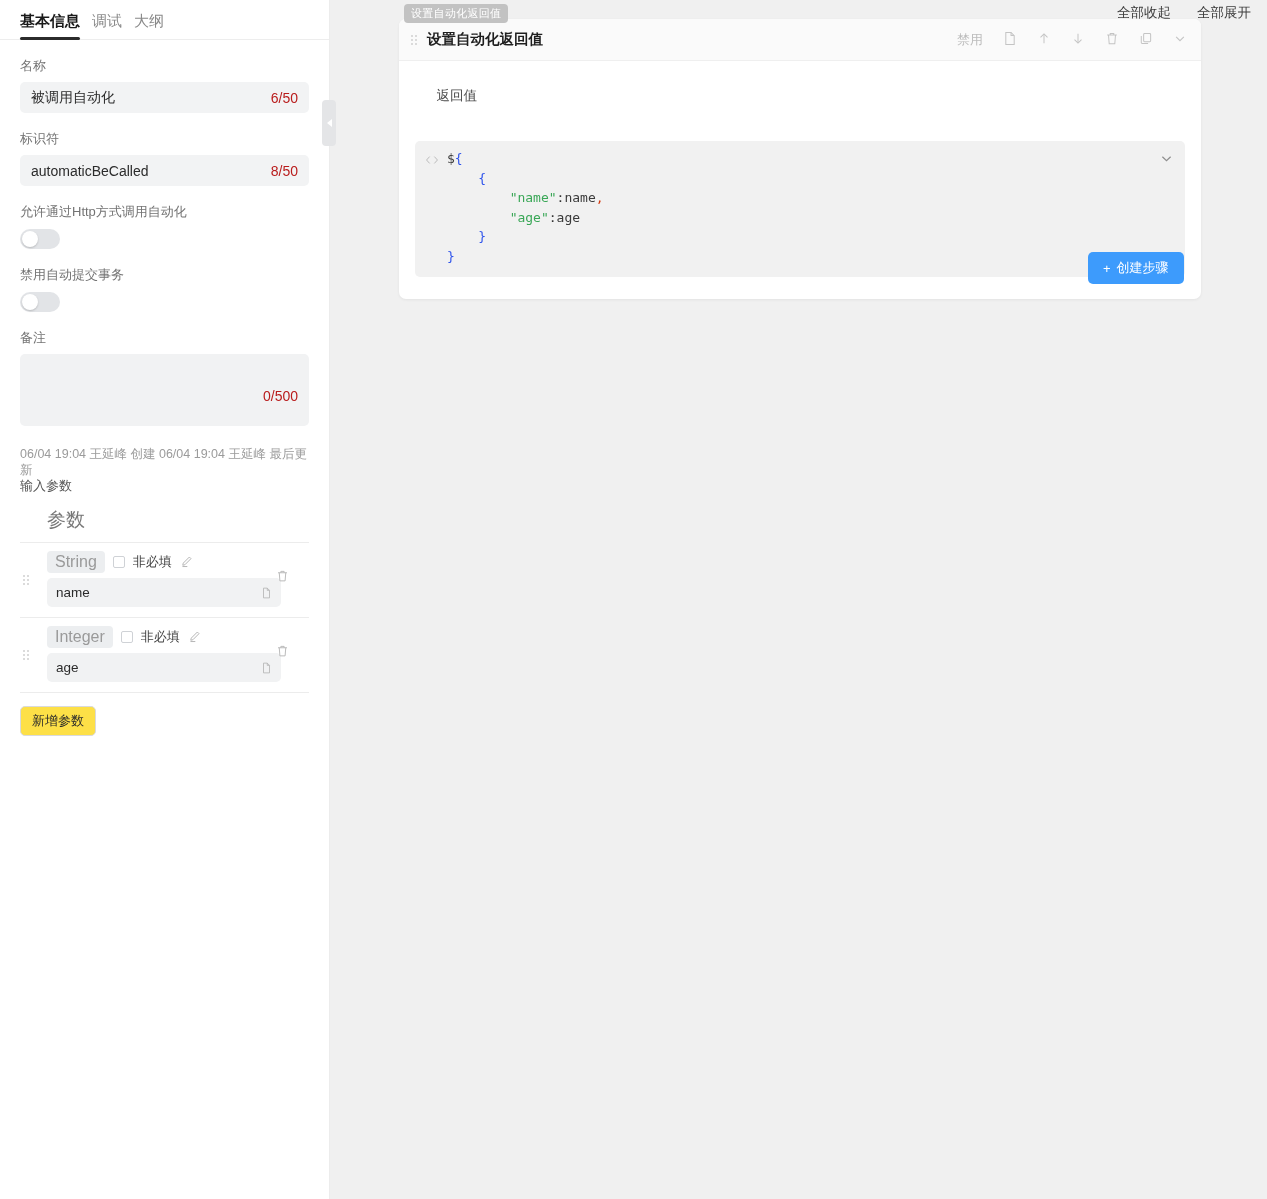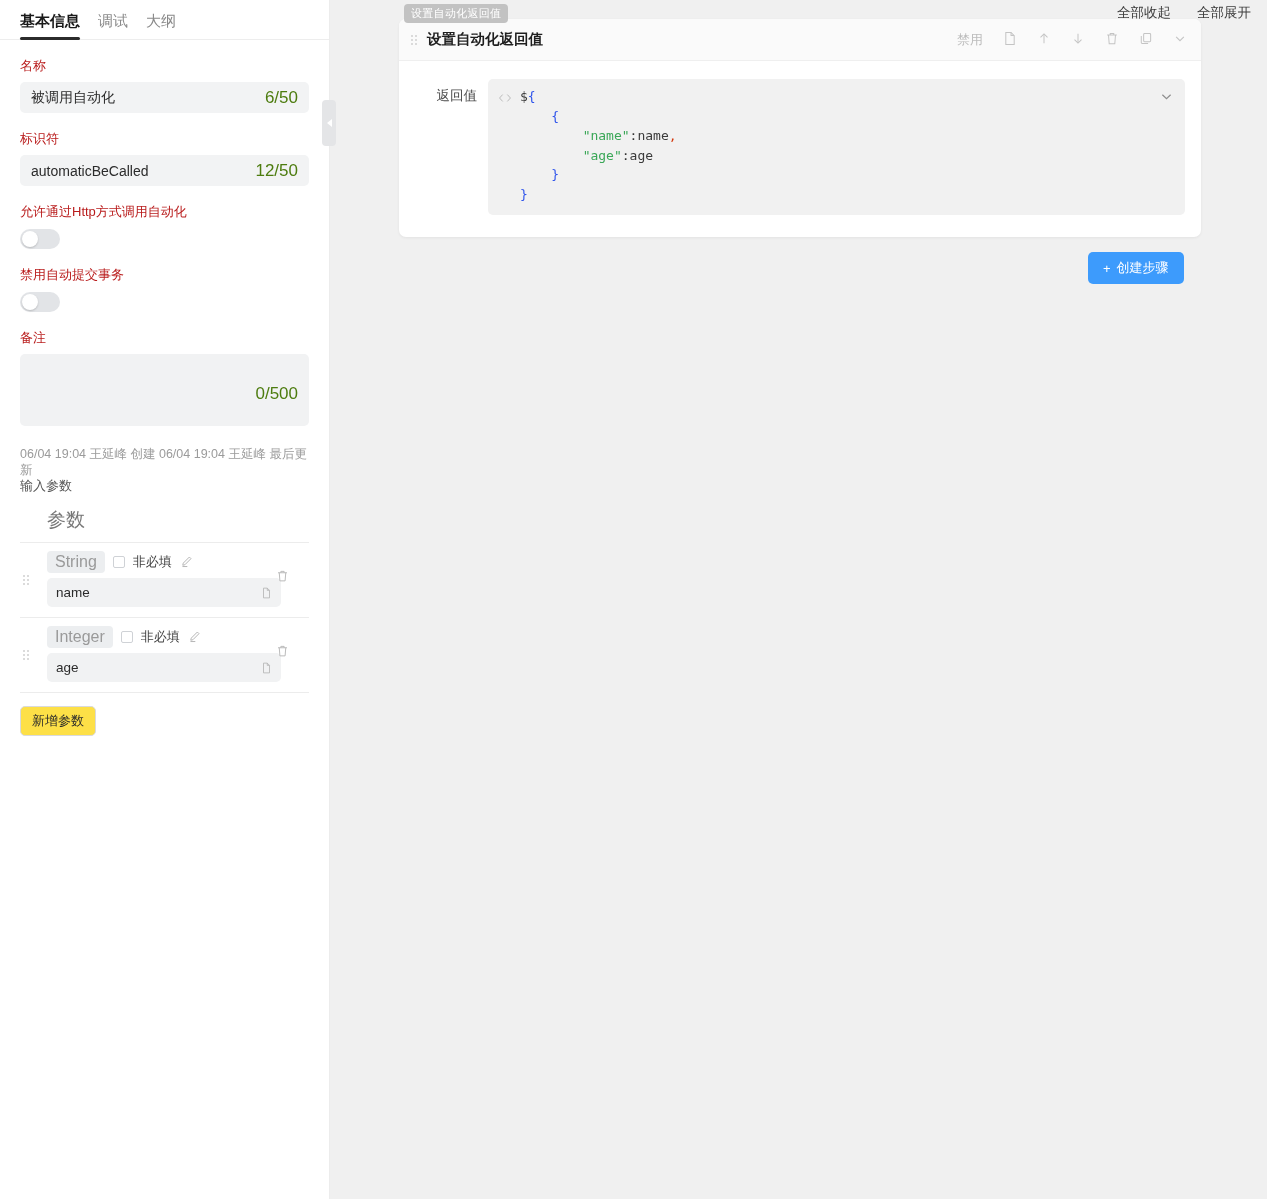--- a/index.html
+++ b/index.html
@@ -17,41 +17,41 @@
     background: #ffffff;
     position: relative;
     flex: 0 0 330px;
     border-right: 1px solid #ececec;
   }
   .tabs {
     display: flex; align-items: flex-end;
     padding: 0 20px;
     height: 40px;
     border-bottom: 1px solid #ededed;
-    gap: 18px;
+    gap: 12px;
   }
   .tab {
     font-size: 15px; color: #8a8a8a; padding-bottom: 8px;
     position: relative; cursor: pointer; white-space: nowrap;
   }
   .tab.active { color: #1a1a1a; font-weight: bold; }
   .tab.active::after {
     content: ""; position: absolute; left: 0; right: 0; bottom: -1px;
     height: 3px; background: #2b2b2b; border-radius: 2px;
   }
 
   .field { padding: 0 20px; margin-top: 17px; }
-  .field-label { font-size: 13px; color: #b91c1c; margin-bottom: 7px; }
+  .field-label { font-size: 13px; color: #737373; margin-bottom: 7px; }
   .input-box {
     background: #f2f3f4; border-radius: 5px; height: 31px;
     display: flex; align-items: center; padding: 0 11px;
     font-size: 14px; color: #2b2b2b; gap: 25px;
   }
   .input-box .val { flex: 1; }
-  .counter { font-size: 17px; color: #4d7c0f; }
+  .counter { font-size: 14px; color: #b91c1c; }
 
   .toggle {
     width: 40px; height: 20px; border-radius: 11px;
     background: #e2e4e7; position: relative; cursor: pointer;
     margin-top: 8px;
   }
   .toggle::after {
     content: ""; position: absolute; left: 2px; top: 2px;
     width: 16px; height: 16px; border-radius: 50%;
     background: #ffffff; box-shadow: 0 1px 2px rgba(0,0,0,.18);
@@ -162,21 +162,21 @@
     height: 42px; background: #fafafa;
     border-bottom: 1px solid #efefef;
     display: flex; align-items: center; padding: 0 14px 0 12px;
   }
   .step-header .drag-dots { position: static; transform: none; margin-right: 10px; }
   .step-title { font-size: 14.5px; color: #1f1f1f; font-weight: bold; flex: 1; }
   .step-tools { display: flex; align-items: flex-start; gap: 20px; }
   .step-tools .tool { color: #c4c4c4; cursor: pointer; display: inline-flex; align-items: center; }
   .step-tools .tool-text { font-size: 13px; color: #bcbcbc; cursor: pointer; }
 
-  .step-body { padding: 18px 16px 22px 16px; display: flex; }
+  .step-body { padding: 18px 16px 22px 16px; display: flex; flex-direction: column; }
   .body-label {
     width: 62px; text-align: right; font-size: 13.5px;
     color: #4a4a4a; padding-top: 8px; margin-right: 11px;
     flex: 0 0 62px;
   }
   .code-wrap {
     flex: 1; background: #f1f1f1; border-radius: 5px;
     position: relative; padding: 8px 34px 10px 10px;
     min-height: 112px;
   }
@@ -221,21 +221,21 @@
       <div class="input-box">
         <span class="val">被调用自动化</span>
         <span class="counter">6/50</span>
       </div>
     </div>
 
     <div class="field">
       <div class="field-label">标识符</div>
       <div class="input-box">
         <span class="val">automaticBeCalled</span>
-        <span class="counter">12/50</span>
+        <span class="counter">8/50</span>
       </div>
     </div>
 
     <div class="field">
       <div class="field-label">允许通过Http方式调用自动化</div>
       <div class="toggle"></div>
     </div>
 
     <div class="field">
       <div class="field-label">禁用自动提交事务</div>

